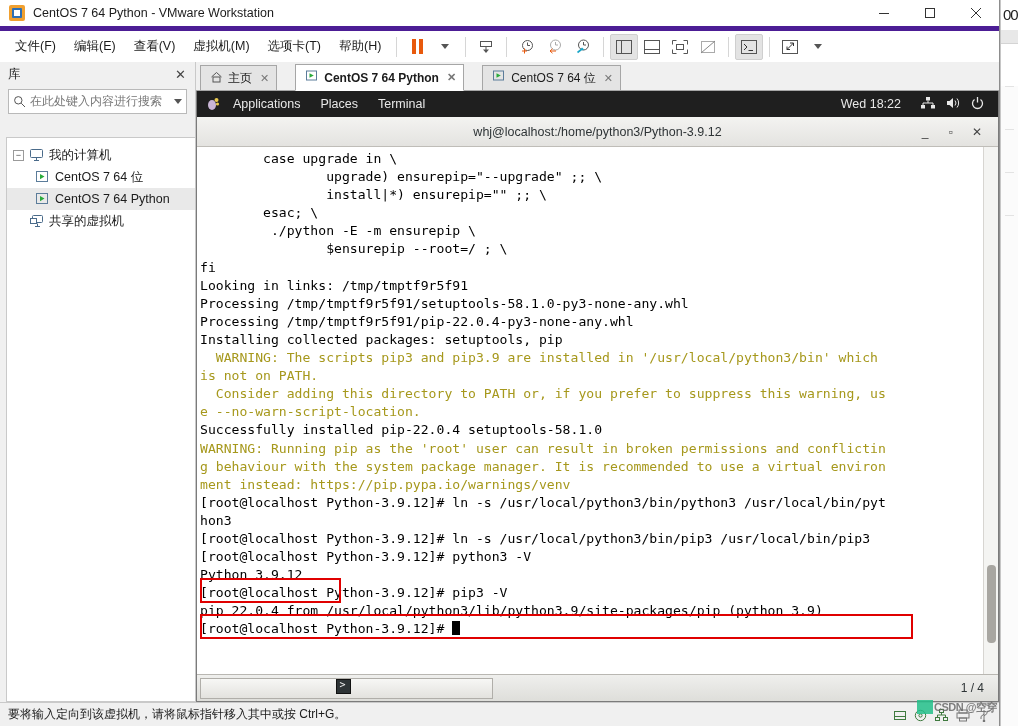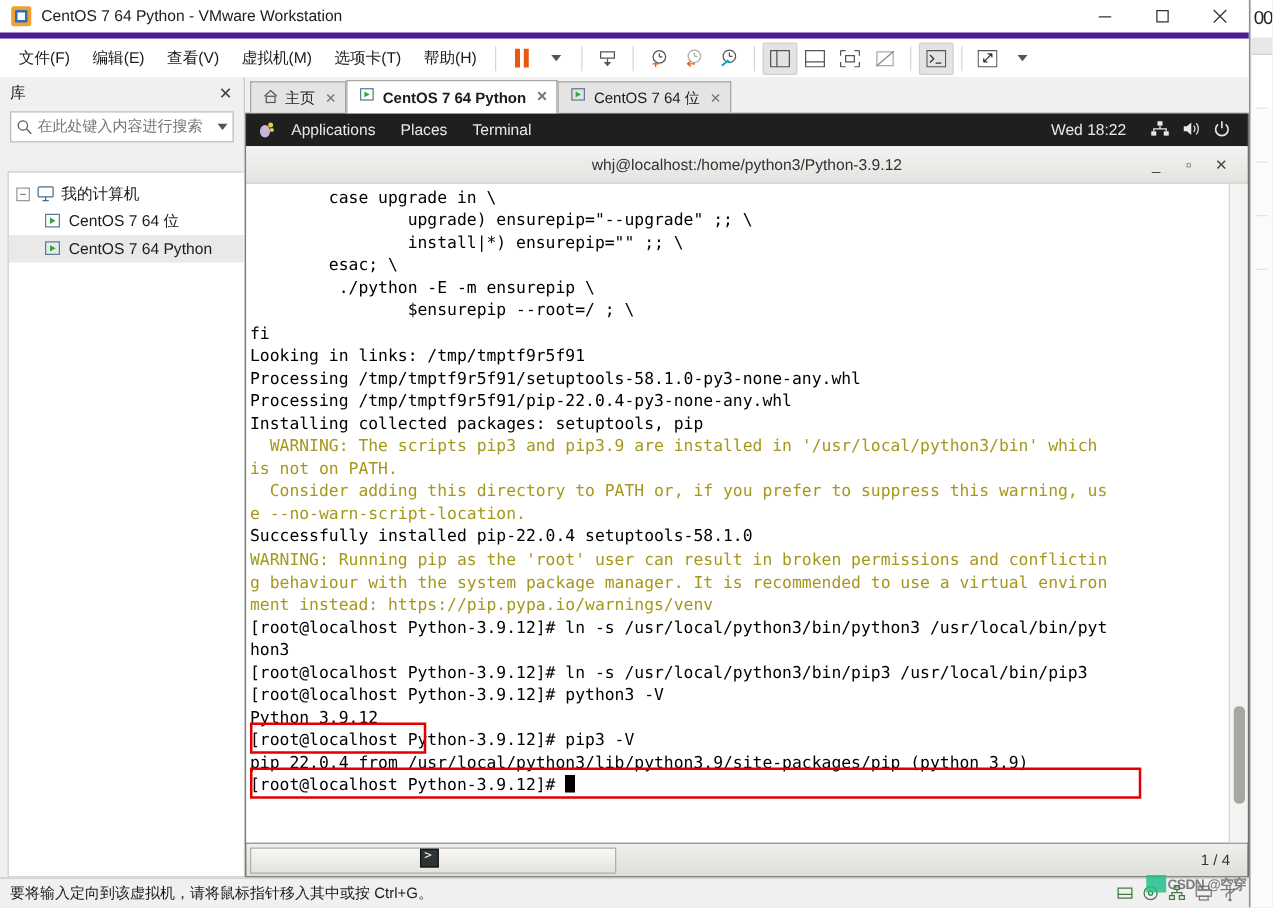--- a/index.html
+++ b/index.html
@@ -87,21 +87,21 @@
   .expander { width:11px;height:11px;border:1px solid #9a9a9a;display:flex;align-items:center;
               justify-content:center;font-size:9px;line-height:9px;color:#444;background:#fff;flex:0 0 11px;}
   .icn { width:15px;height:14px;flex:0 0 15px;position:relative;}
 
   
   .rightpane { flex:1 1 auto; display:flex; flex-direction:column; min-width:0; background:#f0f0f0; }
   .tabbar { height:29px; display:flex; align-items:flex-end; padding-left:4px; background:#f0f0f0;
             border-bottom:1px solid #a6a6a6; flex:0 0 29px;}
   .tab { height:25px; display:flex; align-items:center; gap:5px; padding:0 7px 0 9px;
          font-size:12px; color:#1b1b1b; background:#e4e4e4;
-         border:1px solid #a6a6a6; border-bottom:none; margin-right:0; white-space:nowrap;}
+         border:1px solid #a6a6a6; border-bottom:none; margin-right:18px; white-space:nowrap;}
   .tab.active { background:#ffffff; height:27px; font-weight:bold; border-bottom:1px solid #ffffff; margin-bottom:-1px;}
   .tab .tx { font-size:11px; color:#777; padding-left:3px;}
 
   
   .guest { flex:1 1 auto; background:#1d1d1d; display:flex; flex-direction:column; min-height:0;
            border:1px solid #7b7b7b; border-top:none; }
   .gnome-bar { height:26px; background:#1f1f1f; display:flex; align-items:center;
                padding:0 10px 0 8px; gap:0; color:#e8e8e8; font-size:12.5px; flex:0 0 26px;}
   .gnome-bar .gi { padding:0 10px; white-space:nowrap; }
   .gnome-bar .spacer { flex:1 1 auto; }
@@ -335,20 +335,31 @@
             <span>CentOS 7 64 位</span>
           </div>
           <div class="tr-row lvl2 sel">
             <span class="icn">
               <svg width="15" height="14" viewBox="0 0 15 14">
                   <rect x="1.5" y="1.5" width="11" height="10" fill="none" stroke="#5b7c9a"></rect>
                   <path d="M5 4 L9.5 6.6 L5 9.2 Z" fill="#2bab3c"></path>
                 </svg>
             </span>
             <span>CentOS 7 64 Python</span>
+          </div>
+          <div class="tr-row" style="padding-left:22px">
+            <span class="icn">
+              <svg width="15" height="14" viewBox="0 0 15 14">
+                  <rect x="3.5" y="1.5" width="10" height="7" rx="1" fill="none" stroke="#4a6b8a"></rect>
+                  <rect x="1.5" y="4.5" width="6" height="5" fill="#fff" stroke="#4a6b8a"></rect>
+                  <line x1="6" y1="12.5" x2="11" y2="12.5" stroke="#4a6b8a"></line>
+                  <line x1="8.5" y1="9.5" x2="8.5" y2="12.5" stroke="#4a6b8a"></line>
+                </svg>
+            </span>
+            <span>共享的虚拟机</span>
           </div>
         </div>
       </div>
 
       <div class="rightpane">
 
         <div class="tabbar">
           <div class="tab">
             <span>
               <svg width="13" height="12" viewBox="0 0 13 12">

